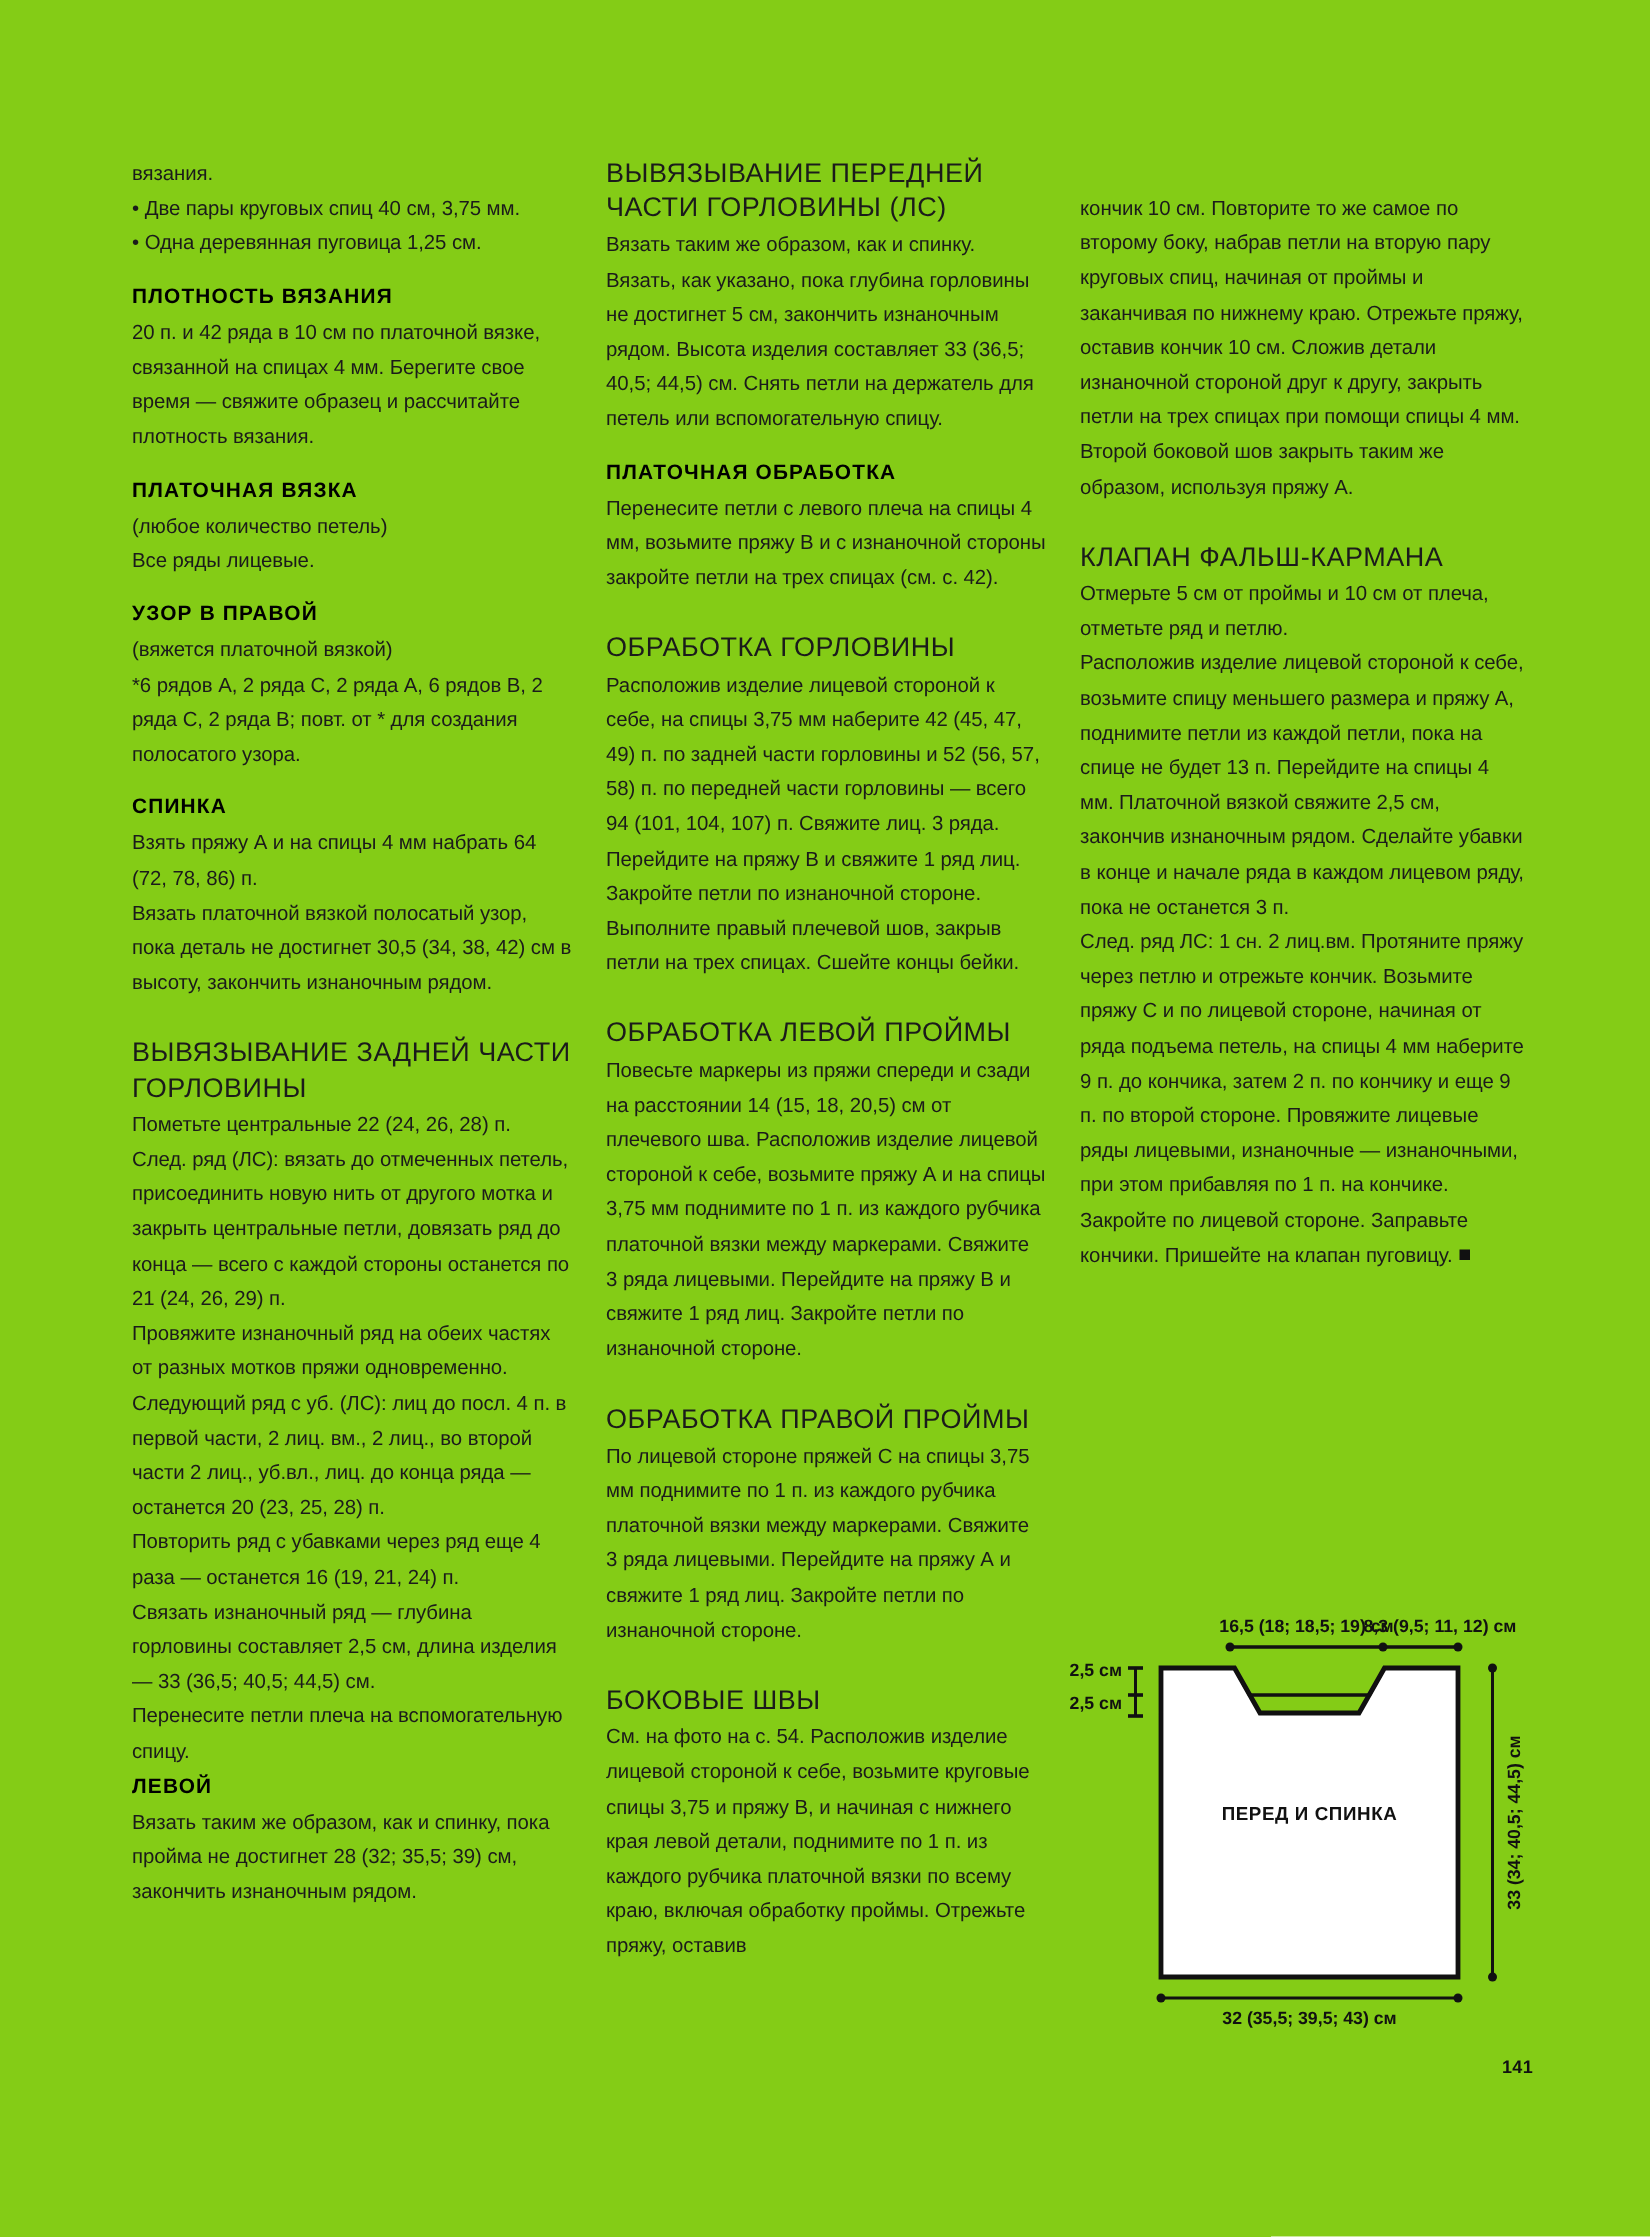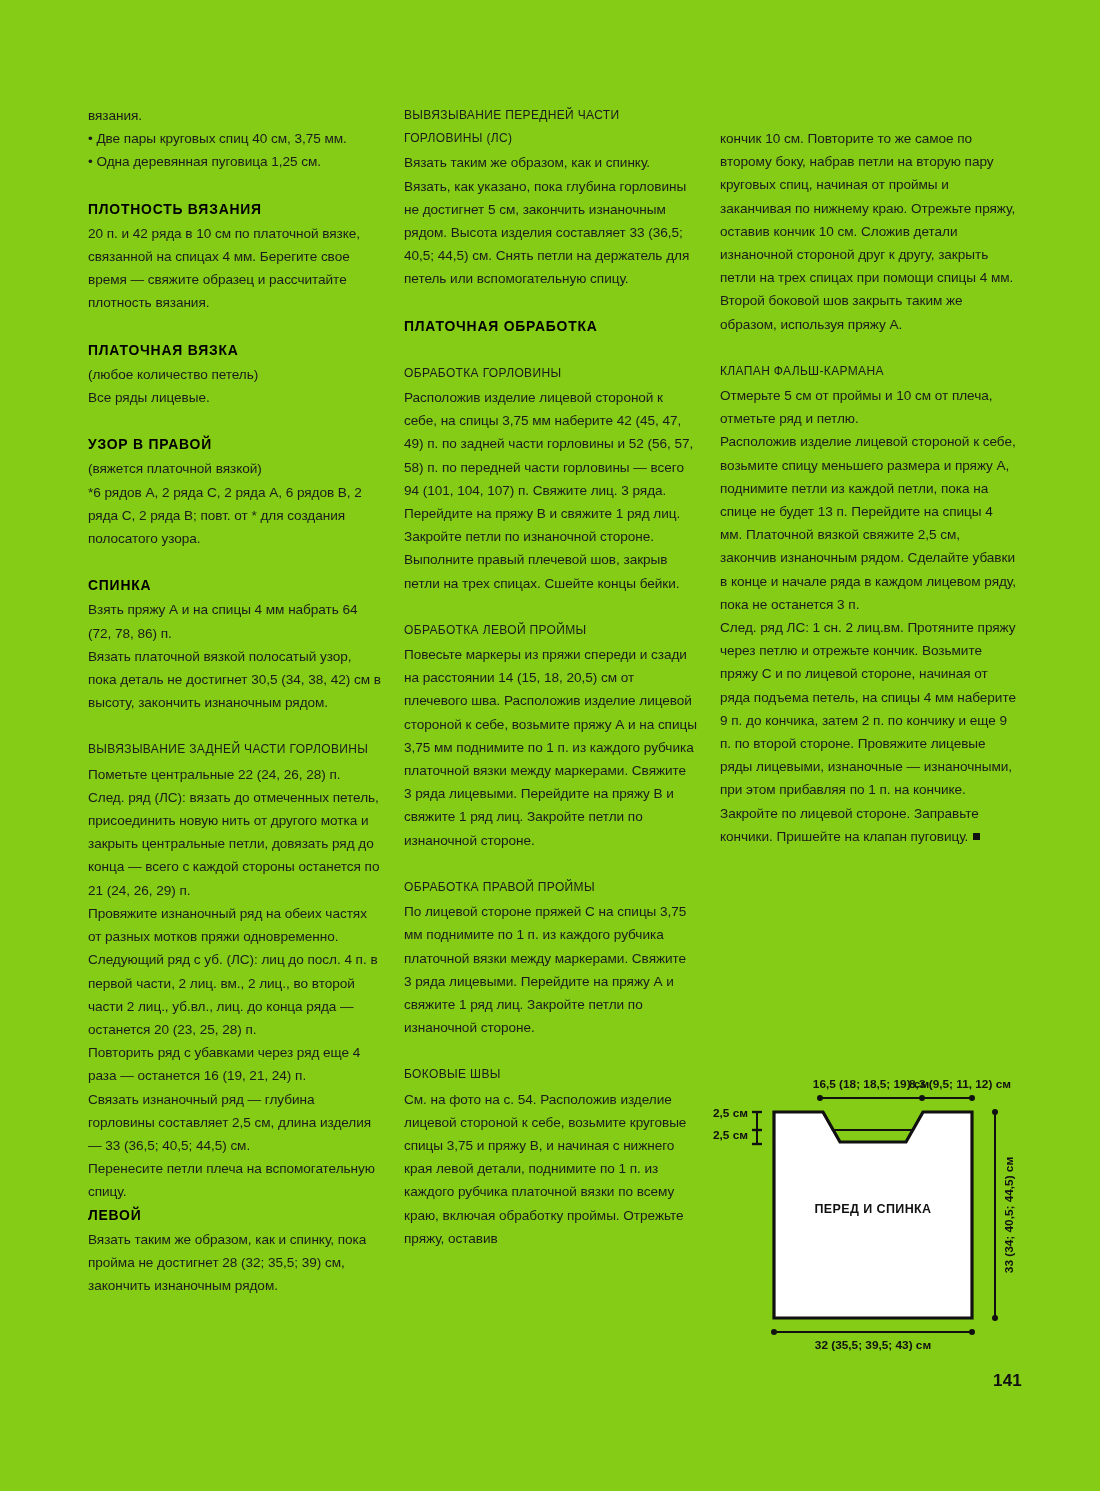--- a/index.html
+++ b/index.html
@@ -41,25 +41,25 @@
     color: #1b1b1b;
   }
   .body-text + .body-text { margin-top: 0; }
 
   .head-bold {
     font-size: 13.9px;
     font-weight: bold;
     line-height: 23.2px;
     letter-spacing: 0.8px;
     color: #000;
-    margin-top: 24px;
+    margin-top: 12px;
     margin-bottom: 1px;
   }
   .head-light {
-    font-size: 12px;
+    font-size: 18px;
     font-weight: normal;
     line-height: 23.2px;
     letter-spacing: 0.35px;
     color: #1b1b1b;
     margin-top: 24px;
     margin-bottom: 1px;
   }
   .head-tight { margin-top: 0px; }
 
   .bullets .bullet-line::before {
@@ -82,21 +82,21 @@
     top: 1060px;
     width: 330px;
     height: 300px;
   }
   .schematic svg { display: block; }
 
   .page-number {
     position: absolute;
     right: 78px;
     top: 1371px;
-    font-size: 17px;
+    font-size: 12px;
     font-weight: bold;
     color: #111;
     letter-spacing: 0.2px;
   }
 </style>
 </head>
 <body>
 
 <div class="page">
 
@@ -135,20 +135,21 @@
 
       <h3 class="head-bold head-tight">ЛЕВОЙ</h3>
       <p class="body-text" style="white-space:pre-line">Вязать таким же образом, как и спинку, пока пройма не достигнет 28 (32; 35,5; 39) см, закончить изнаночным рядом.</p>
     </div>
 
     <div class="col col-mid">
       <h3 class="head-light head-tight">ВЫВЯЗЫВАНИЕ ПЕРЕДНЕЙ ЧАСТИ ГОРЛОВИНЫ (ЛС)</h3>
       <p class="body-text">Вязать таким же образом, как и спинку. Вязать, как указано, пока глубина горловины не достигнет 5 см, закончить изнаночным рядом. Высота изделия составляет 33 (36,5; 40,5; 44,5) см. Снять петли на держатель для петель или вспомогательную спицу.</p>
 
       <h3 class="head-bold">ПЛАТОЧНАЯ ОБРАБОТКА</h3>
+      <p class="body-text">Перенесите петли с левого плеча на спицы 4 мм, возьмите пряжу В и с изнаночной стороны закройте петли на трех спицах (см. с. 42).</p>
 
       <h3 class="head-light">ОБРАБОТКА ГОРЛОВИНЫ</h3>
       <p class="body-text">Расположив изделие лицевой стороной к себе, на спицы 3,75 мм наберите 42 (45, 47, 49) п. по задней части горловины и 52 (56, 57, 58) п. по передней части горловины — всего 94 (101, 104, 107) п. Свяжите лиц. 3 ряда. Перейдите на пряжу В и свяжите 1 ряд лиц. Закройте петли по изнаночной стороне. Выполните правый плечевой шов, закрыв петли на трех спицах. Сшейте концы бейки.</p>
 
       <h3 class="head-light">ОБРАБОТКА ЛЕВОЙ ПРОЙМЫ</h3>
       <p class="body-text">Повесьте маркеры из пряжи спереди и сзади на расстоянии 14 (15, 18, 20,5) см от плечевого шва. Расположив изделие лицевой стороной к себе, возьмите пряжу А и на спицы 3,75 мм поднимите по 1 п. из каждого рубчика платочной вязки между маркерами. Свяжите 3 ряда лицевыми. Перейдите на пряжу В и свяжите 1 ряд лиц. Закройте петли по изнаночной стороне.</p>
 
       <h3 class="head-light">ОБРАБОТКА ПРАВОЙ ПРОЙМЫ</h3>
       <p class="body-text">По лицевой стороне пряжей С на спицы 3,75 мм поднимите по 1 п. из каждого рубчика платочной вязки между маркерами. Свяжите 3 ряда лицевыми. Перейдите на пряжу А и свяжите 1 ряд лиц. Закройте петли по изнаночной стороне.</p>
 

